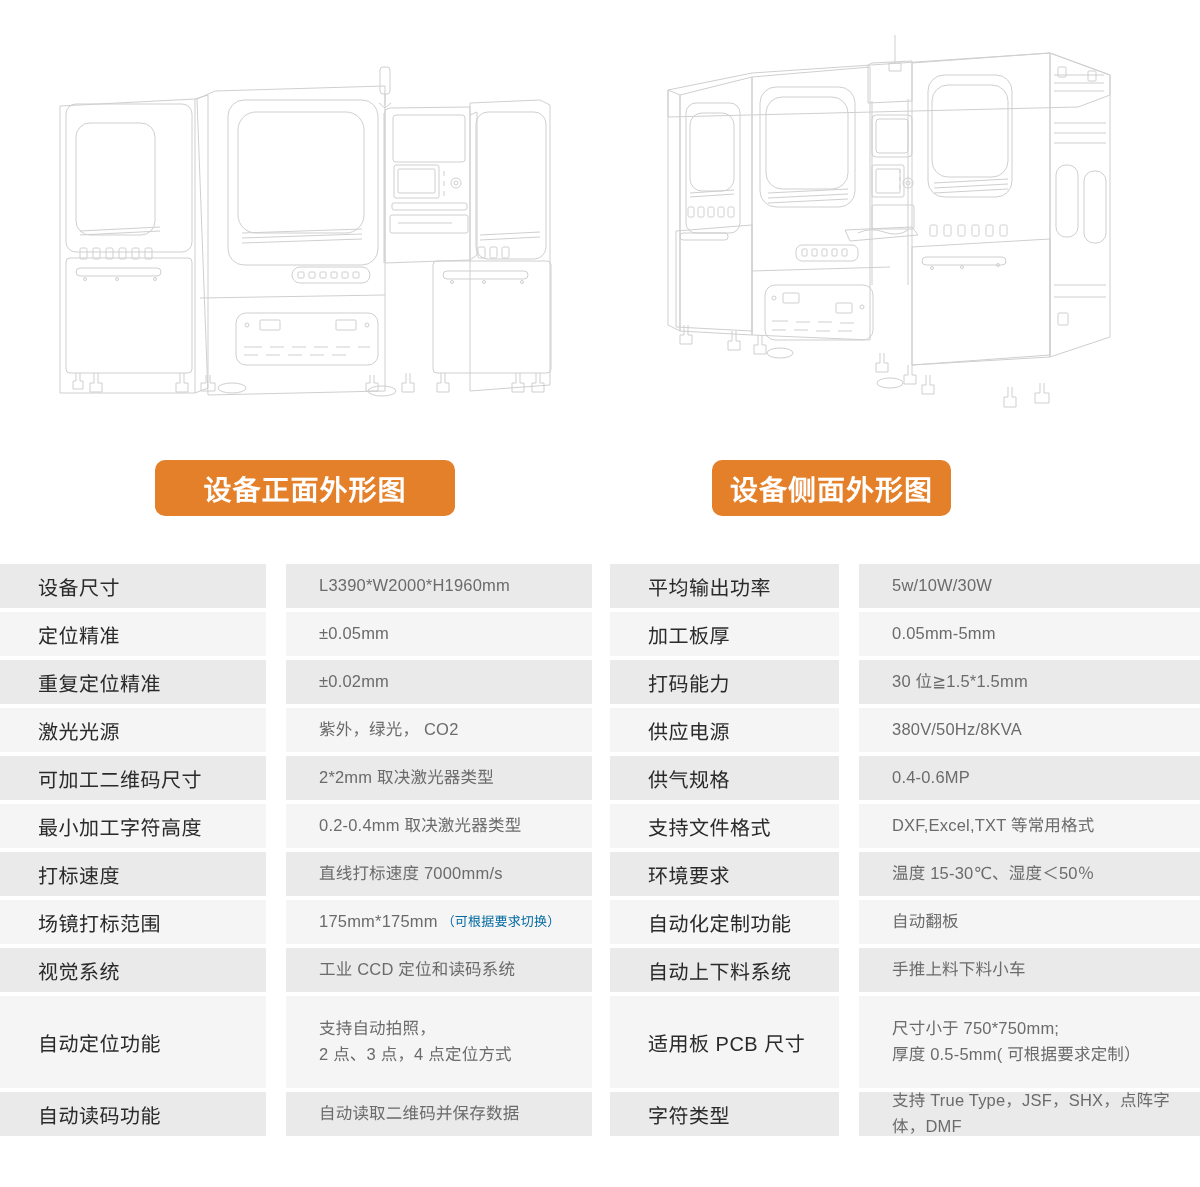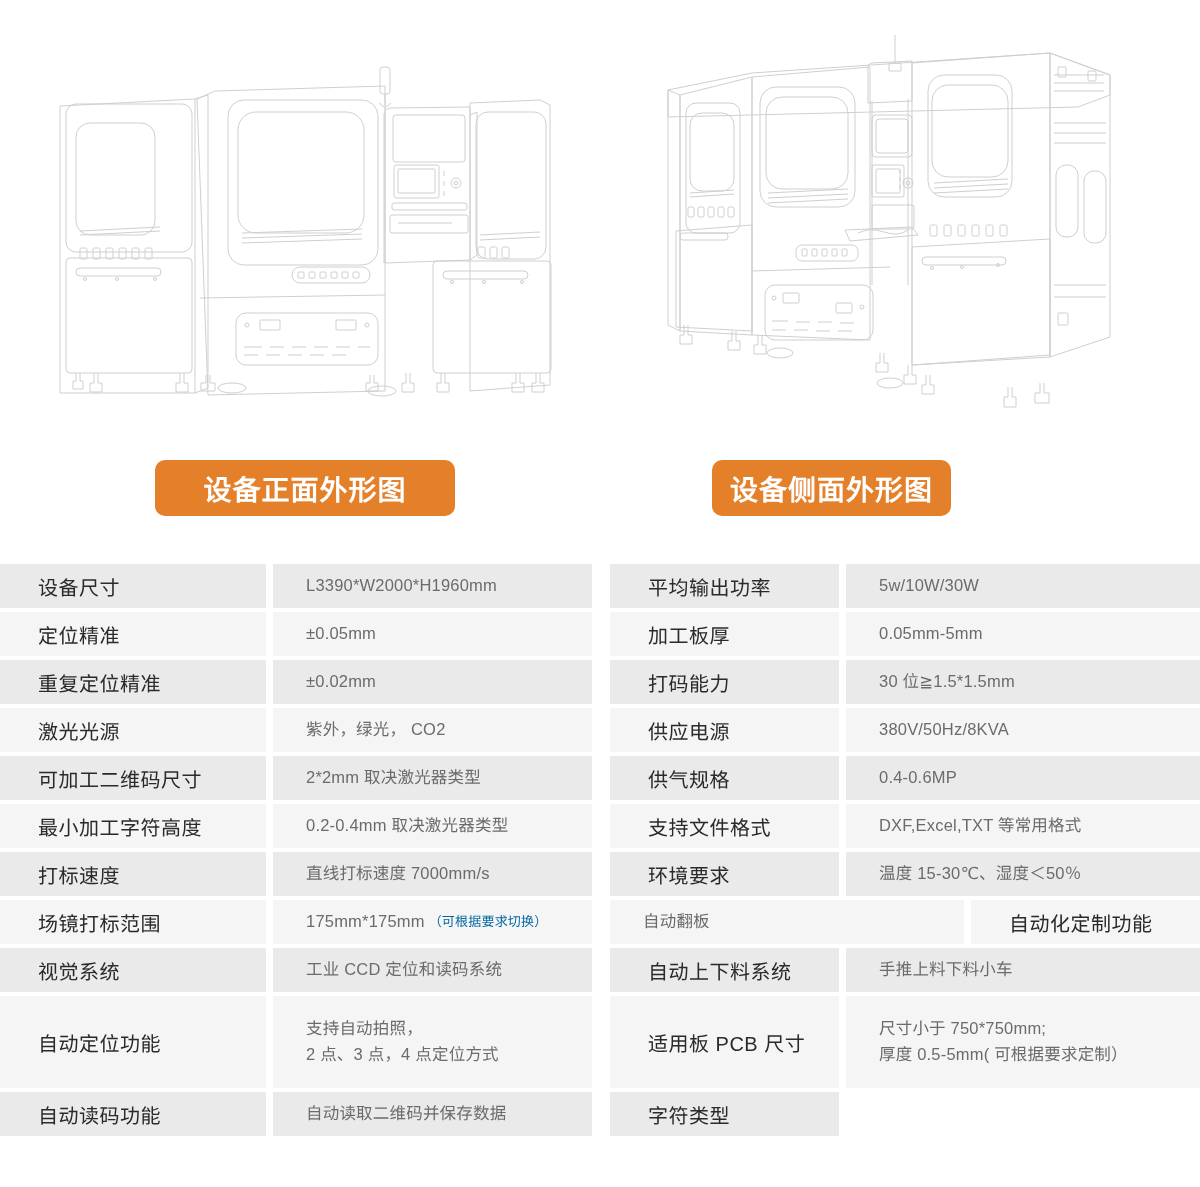--- a/index.html
+++ b/index.html
@@ -49,21 +49,21 @@
   .spec-table{
     position:absolute;top:0;
     display:flex;flex-direction:column;
     gap:4px;
   }
   .table-left{left:0px;width:592px;}
   .table-right{left:610px;width:590px;}
 
   .spec-row{
     display:flex;
-    gap:7px;
+    gap:20px;
     height:44px;
   }
   .spec-row.tall{height:92px;}
 
   .cell{
     box-sizing:border-box;
     display:flex;
     align-items:center;
   }
   .cell-label{
@@ -401,38 +401,39 @@
         <div class="cell cell-label">支持文件格式</div>
         <div class="cell cell-value">DXF,Excel,TXT 等常用格式</div>
       </div>
 
       <div class="spec-row odd">
         <div class="cell cell-label">环境要求</div>
         <div class="cell cell-value">温度 15-30℃、湿度＜50％</div>
       </div>
 
       <div class="spec-row even">
+        <div class="cell cell-label">自动化定制功能</div>
         <div class="cell cell-value">自动翻板</div>
-        <div class="cell cell-label">自动化定制功能</div>
       </div>
 
       <div class="spec-row odd">
         <div class="cell cell-label">自动上下料系统</div>
         <div class="cell cell-value">手推上料下料小车</div>
       </div>
 
       <div class="spec-row even tall">
         <div class="cell cell-label">适用板 PCB 尺寸</div>
         <div class="cell cell-value">
           <span class="multiline">
             <span class="line">尺寸小于 750*750mm;</span>
             <span class="line">厚度 0.5-5mm( 可根据要求定制）</span>
           </span>
         </div>
       </div>
 
       <div class="spec-row odd">
         <div class="cell cell-label">字符类型</div>
+        <div class="cell cell-value">支持 True Type，JSF，SHX，点阵字体，DMF</div>
       </div>
     </div>
 
   </div>
 </div>
 
 </body></html>

